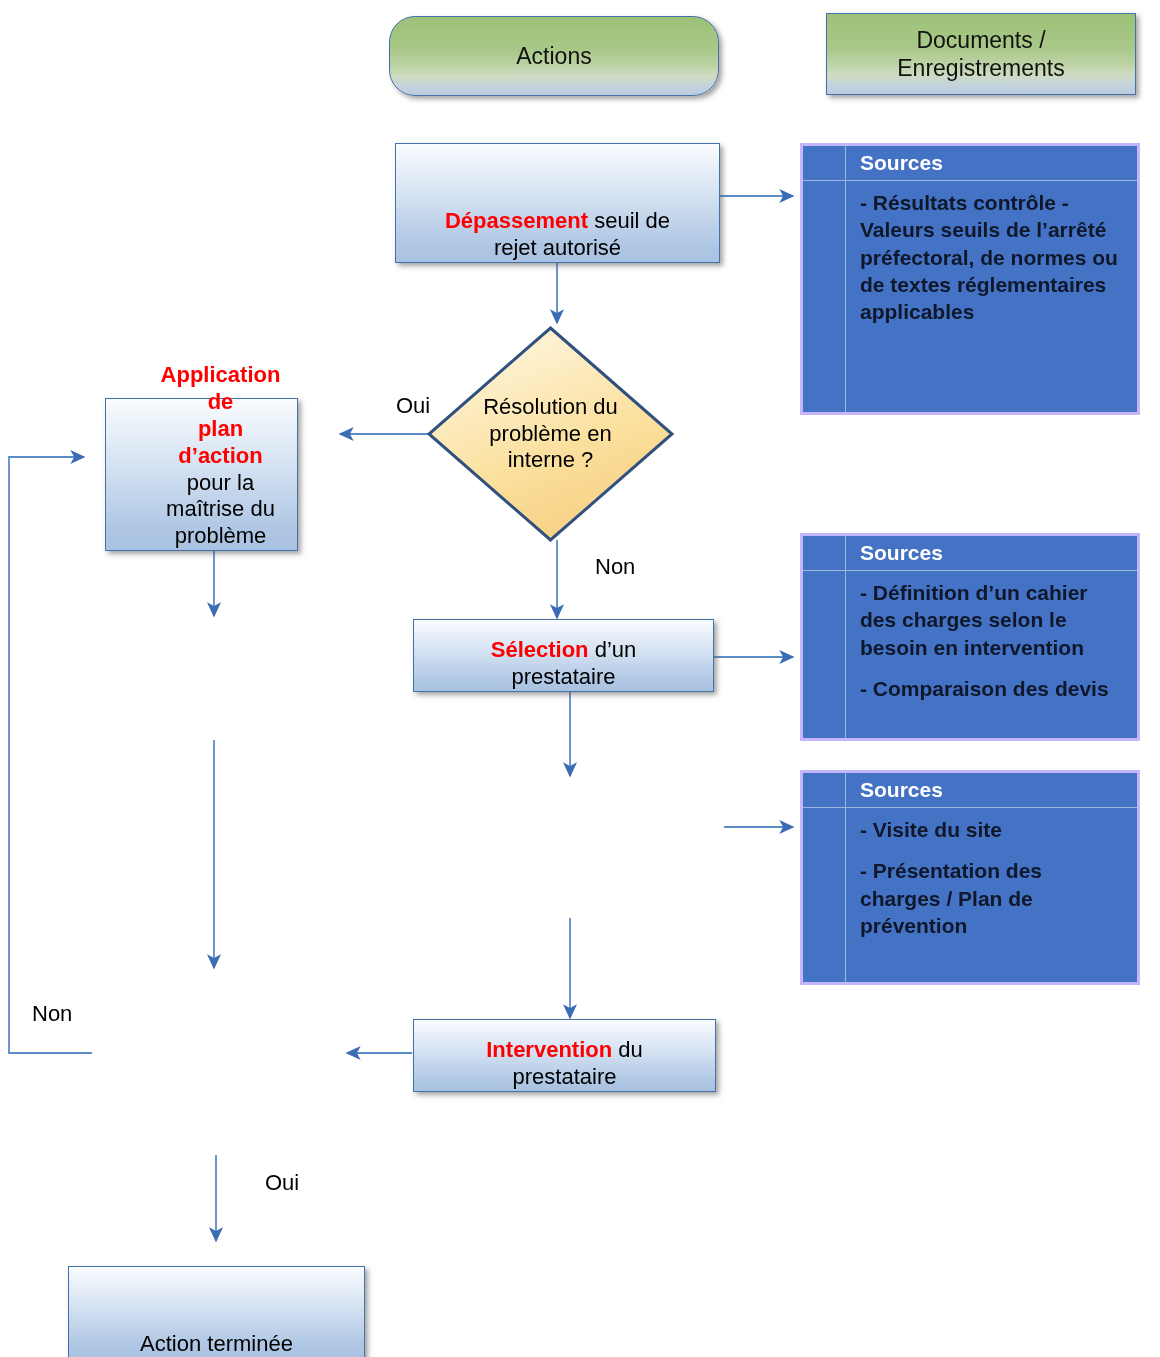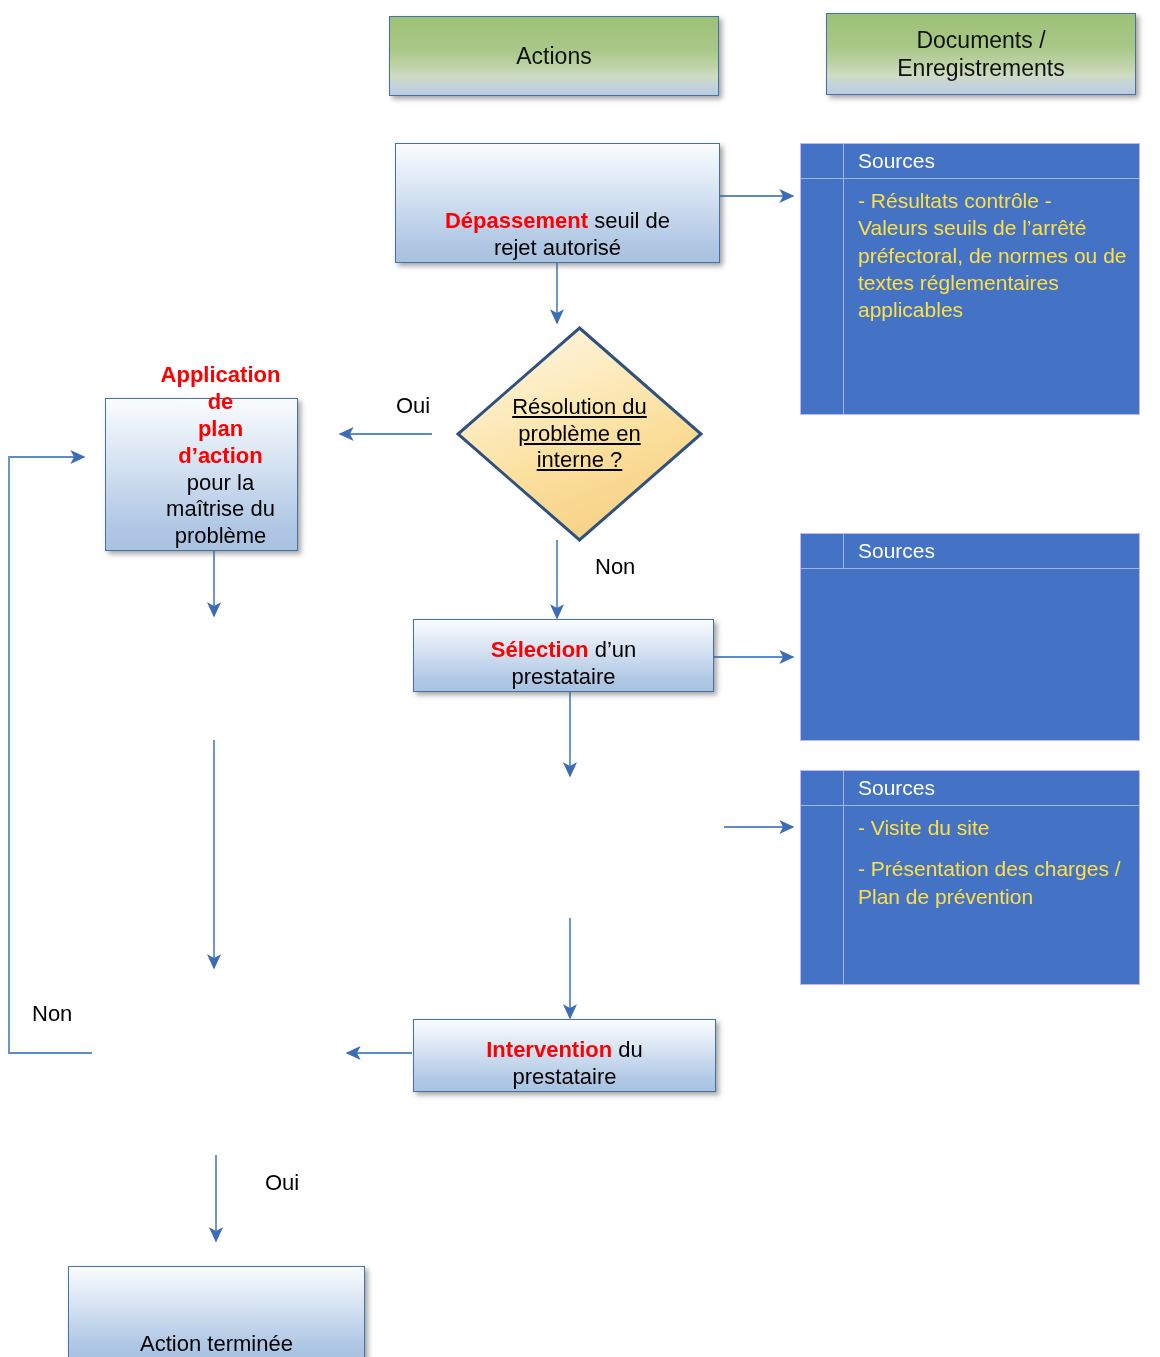--- a/index.html
+++ b/index.html
@@ -75,24 +75,25 @@
   .diamond-wrap .node-text {
     font-size: 22px;
     padding: 0 14px;
   }
 
   
   .src-table {
     position: absolute;
     box-sizing: border-box;
     background: #4472C4;
-    border: 1px solid #c4b5fd;
+    border: 3px solid #c4b5fd;
     display: flex;
     flex-direction: column;
     color: #ffffff;
+    font-weight: bold;
   }
   .src-head {
     display: flex;
     height: 34px;
     flex: 0 0 34px;
     border-bottom: 1.5px solid #9FB6DF;
   }
   .src-body {
     display: flex;
     flex: 1 1 auto;
@@ -108,21 +109,21 @@
     align-items: center;
     padding-left: 14px;
     font-size: 21px;
     color: #ffffff;
   }
   .src-body-cell {
     flex: 1 1 auto;
     padding: 8px 12px 6px 14px;
     font-size: 21px;
     line-height: 1.30;
-    color: #fde047;
+    color: #0f172a;
   }
   .src-body-cell p { margin: 0 0 14px 0; }
   .src-body-cell p:last-child { margin-bottom: 0; }
 
   
   .conn {
     position: absolute;
     left: 0;
     top: 0;
     width: 1160px;
@@ -174,21 +175,21 @@
       <path d="M570,918 L570,1018" marker-end="url(#ar)"></path>
 
       <path d="M412,1053 L347,1053" marker-end="url(#ar)"></path>
 
       <path d="M92,1053 L9,1053 L9,457 L84,457" marker-end="url(#ar)"></path>
 
       <path d="M216,1155 L216,1241" marker-end="url(#ar)"></path>
     </g>
   </svg>
 
-  <div class="hdr-box" style="left:389px; top:16px; width:330px; height:80px;">
+  <div class="hdr-box" style="left:389px; top:16px; width:330px; height:80px;border-radius:26px;">
     <div class="node-text">Actions</div>
   </div>
 
   <div class="hdr-box" style="left:826px; top:13px; width:310px; height:82px;">
     <div class="node-text">
       <div>Documents /</div>
       <div>Enregistrements</div>
     </div>
   </div>
 
@@ -221,21 +222,21 @@
     <div class="node-text">
       <div><span class="kw">Intervention</span><span> du</span></div>
       <div>prestataire</div>
     </div>
   </div>
 
   <div class="proc-box" style="left:68px; top:1242px; width:297px; height:93px;margin-top:24px;">
     <div class="node-text">Action terminée</div>
   </div>
 
-  <div class="diamond-wrap" style="left:456px; top:326px; width:247px; height:216px;text-decoration:underline;">
+  <div class="diamond-wrap" style="left:427px; top:326px; width:247px; height:216px;">
     <svg class="diamond-shape" viewBox="0 0 247 216" preserveAspectRatio="none">
       <defs>
         <linearGradient id="dg1" x1="0" y1="0" x2="0.45" y2="1">
           <stop offset="0%" stop-color="#FEF8E8"></stop>
           <stop offset="35%" stop-color="#FDEDC4"></stop>
           <stop offset="70%" stop-color="#FBDF9C"></stop>
           <stop offset="100%" stop-color="#F7D388"></stop>
         </linearGradient>
       </defs>
       <polygon points="123.5,2 245,108 123.5,214 2,108" fill="url(#dg1)" stroke="#30507E" stroke-width="3"></polygon>
@@ -259,20 +260,27 @@
         <p>- Résultats contrôle - Valeurs seuils de l’arrêté préfectoral, de normes ou de textes réglementaires applicables</p>
       </div>
     </div>
   </div>
 
   <div class="src-table" style="left:800px; top:533px; width:340px; height:208px;">
     <div class="src-head">
       <div class="src-gutter"></div>
       <div class="src-head-cell">Sources</div>
     </div>
+    <div class="src-body">
+      <div class="src-gutter"></div>
+      <div class="src-body-cell">
+        <p>- Définition d’un cahier des charges selon le besoin en intervention</p>
+        <p>- Comparaison des devis</p>
+      </div>
+    </div>
   </div>
 
   <div class="src-table" style="left:800px; top:770px; width:340px; height:215px;">
     <div class="src-head">
       <div class="src-gutter"></div>
       <div class="src-head-cell">Sources</div>
     </div>
     <div class="src-body">
       <div class="src-gutter"></div>
       <div class="src-body-cell">

